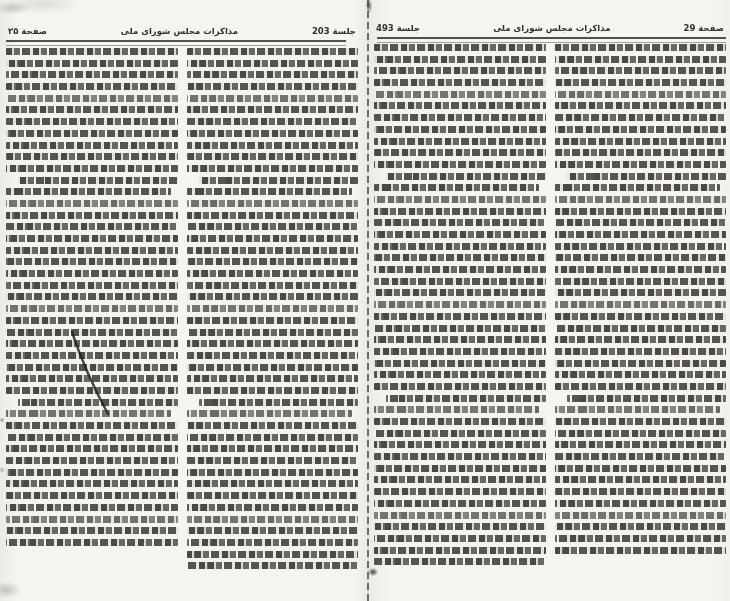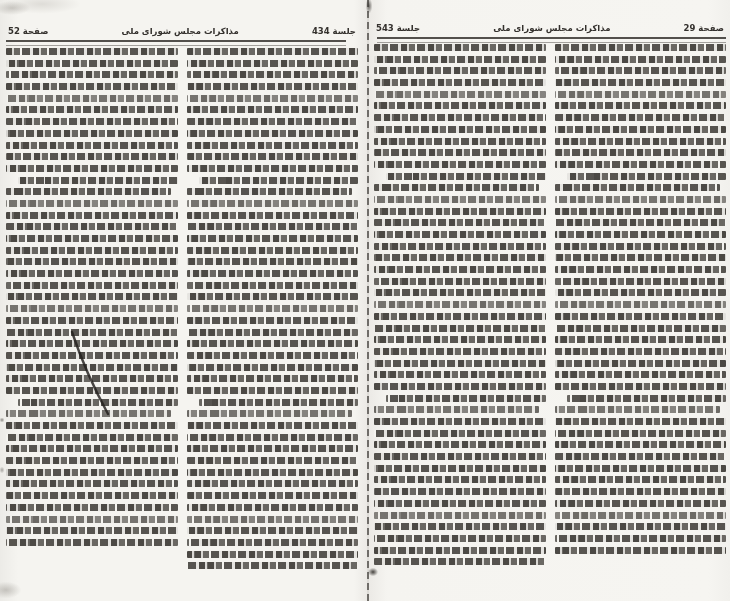--- a/index.html
+++ b/index.html
@@ -56,21 +56,21 @@
   }
   .ink-overlay{position:absolute;left:0;top:0;pointer-events:none;}
 </style>
 </head>
 <body>
 
 <div class="scan">
 
   <div class="page" id="page-right">
     <div class="header">
-      <span>جلسة 543</span>
+      <span>جلسة 493</span>
       <span>مذاکرات مجلس شورای ملی</span>
       <span>صفحة 29</span>
     </div>
     <div class="rule"></div>
     <div class="cols">
       <div class="col">
         <div class="stripes">
             <div class="tl" style="background-position: 0px 0px, 0px 0px;"></div>
             <div class="tl" style="background-position: 13px 0px, 7px 0px;"></div>
             <div class="tl" style="background-position: 26px 0px, 14px 0px;"></div>
@@ -166,23 +166,23 @@
             <div class="tl" style="background-position: 24px 0px, 7px 0px;"></div>
             <div class="tl" style="background-position: 8px 0px, 14px 0px;"></div>
           </div>
         <div class="ghost">مورد مؤدیان را از قوانین متعدد و شایسته عنوانی قدم و متضمن اصلاحات صحیح در این آئین‌نامه تصویب و نوشته شده و تعدادی چیست که این ماده موقع اینکه زد و کار بلاتکلیف باقی بماند. مقابله مؤدیان بودن آقایان هستند صحبت میکنند این جهت بمقدار آنان عضو بار می آید چون از طرف بعضی از همکاران محترم در اینجا مطالبی عنوان شد که باید از طرف دیگر اکثریت این قانون بین طبیعی صورت مجلس برسد و وزارت دارائی مکلف است ترتیب وصول مالیات را طوری بدهد که اسباب زحمت مؤدیان فراهم نشود و با نهایت دقت و سرعت باین کار رسیدگی شود تا مردم با میل و رغبت مالیات خود را بپردازند و دولت هم بتواند بودجه مملکت را تامین نماید و امور اقتصادی و اجتماعی و فکری هستند از این آن</div>
       </div>
     </div>
   </div>
 
   <div class="page" id="page-left">
     <div class="header">
-      <span>صفحة 52</span>
+      <span>صفحة ۳۵</span>
       <span>مذاکرات مجلس شورای ملی</span>
-      <span>جلسة 434</span>
+      <span>جلسة 203</span>
     </div>
     <div class="rule"></div>
     <div class="cols">
       <div class="col">
         <div class="stripes">
             <div class="tl" style="background-position: 0px 0px, 0px 0px;"></div>
             <div class="tl" style="background-position: 13px 0px, 7px 0px;"></div>
             <div class="tl" style="background-position: 26px 0px, 14px 0px;"></div>
             <div class="tl" style="background-position: 10px 0px, 21px 0px;"></div>
             <div class="tl" style="background-position: 23px 0px, 28px 0px; opacity: 0.8;"></div>

